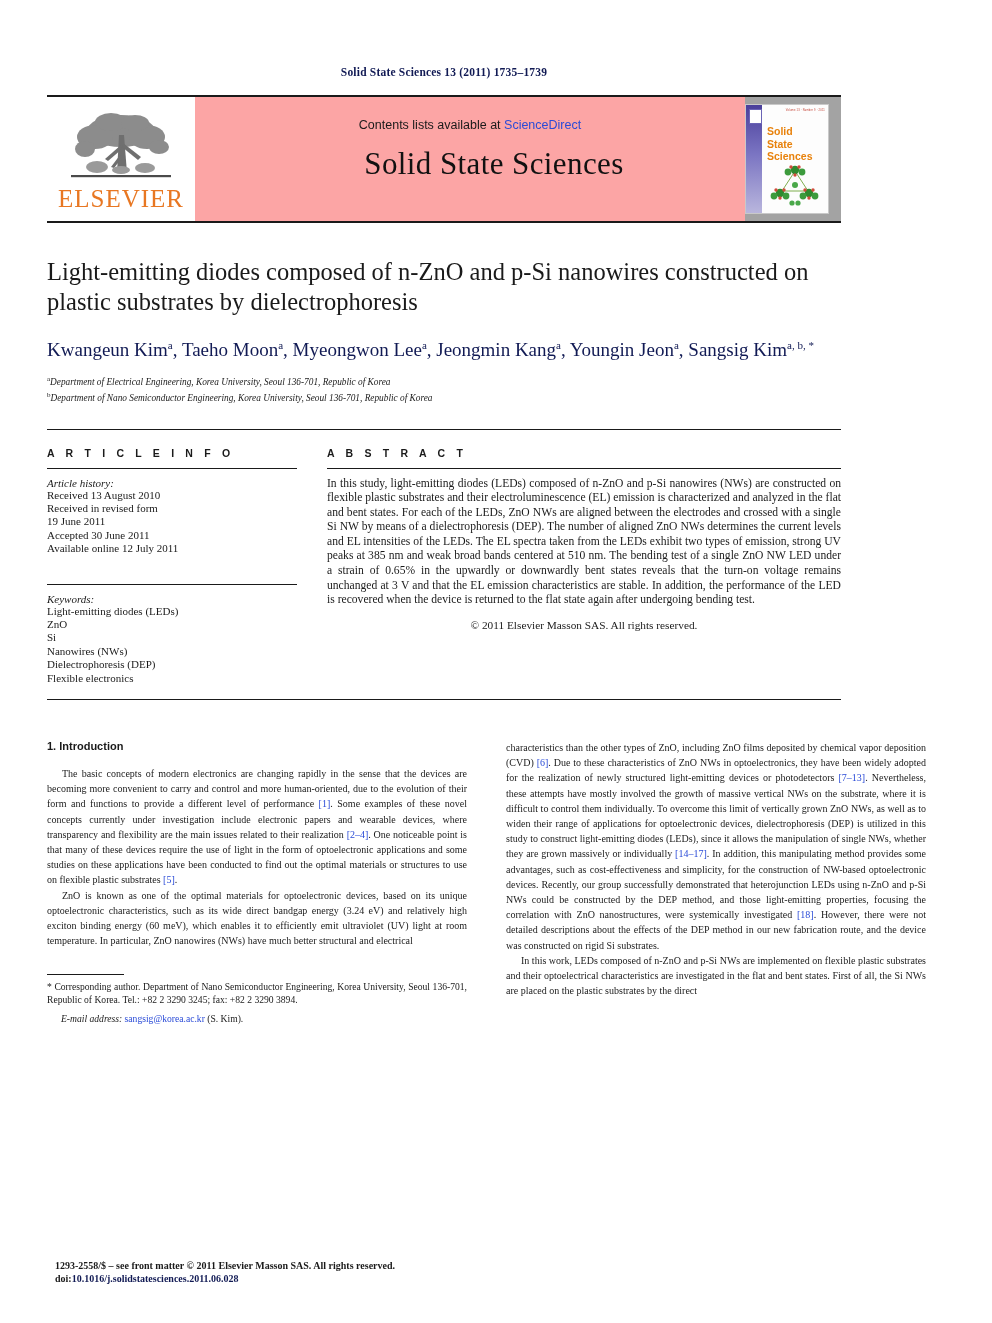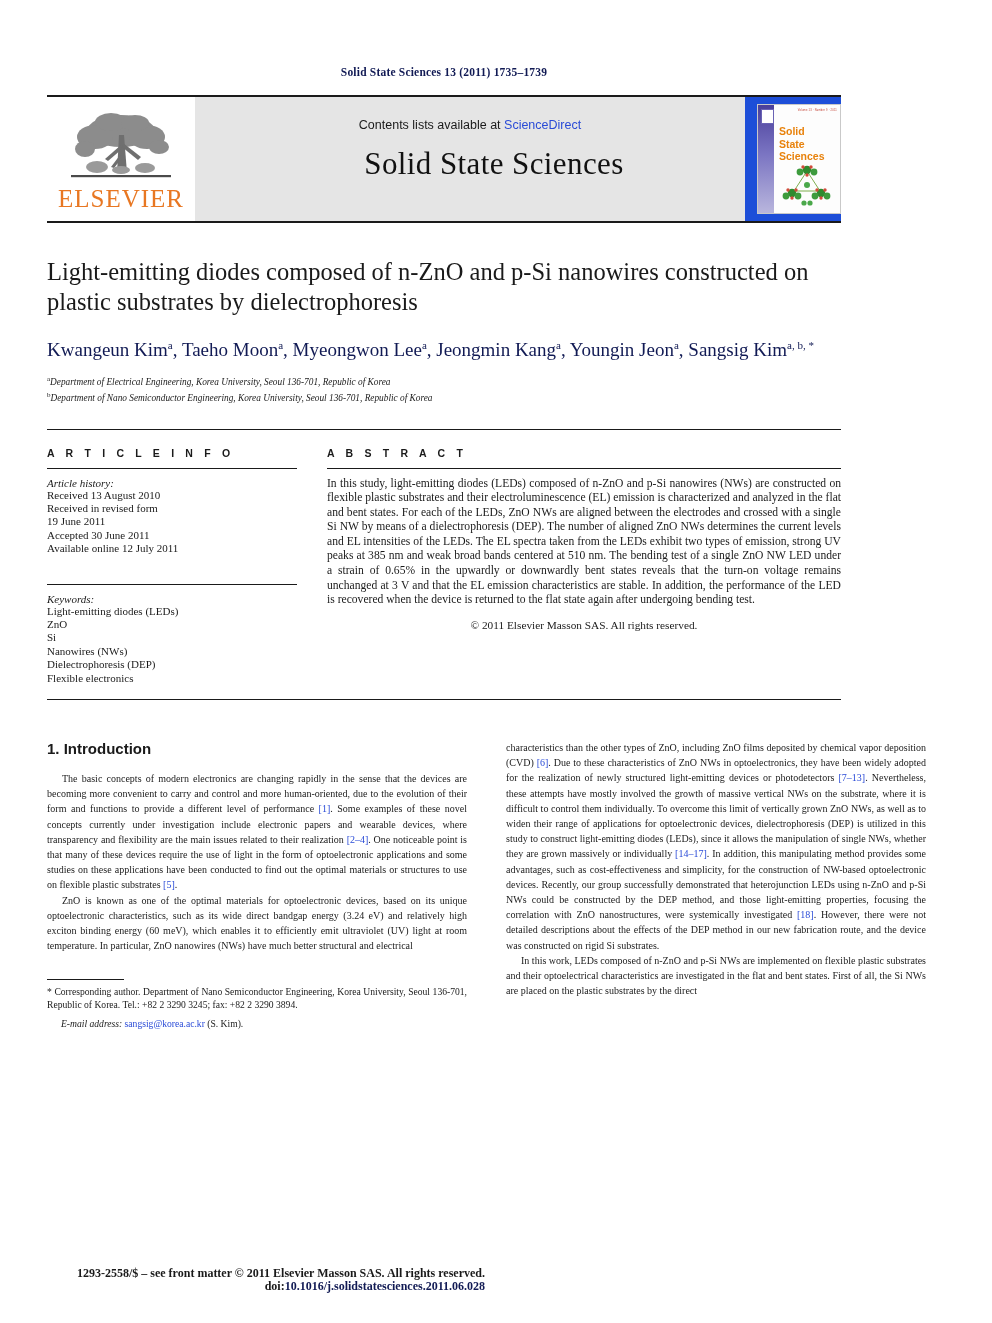--- a/index.html
+++ b/index.html
@@ -55,21 +55,21 @@
   .elsevier-word {
     font-family: "Liberation Serif", serif;
     font-size: 25px;
     letter-spacing: 1.0px;
     color: #e87722;
     line-height: 1;
     margin-top: 1px;
   }
   .mast-center {
     flex: 1 1 auto;
-    background: #e5e5e5;
+    background: #fca5a5;
     display: flex;
     flex-direction: column;
     align-items: center;
     justify-content: center;
     padding: 6px 0 4px 0;
   }
   .contents-line {
     font-family: "Liberation Sans", sans-serif;
     font-size: 12.5px;
     color: #1a1a1a;
@@ -91,22 +91,22 @@
     font-family: "Liberation Sans", sans-serif;
     font-size: 11.5px;
     letter-spacing: 1.1px;
     color: #1a1a1a;
   }
   .mast-cover {
     width: 96px;
     flex: 0 0 96px;
     display: flex;
     align-items: center;
-    justify-content: flex-end;
-    background: #1d4ed8;
+    justify-content: flex-start;
+    background: #a3a3a3;
   }
   .cover-card {
     width: 82px;
     height: 108px;
     background: #fdfdfd;
     border: 1px solid #c9c9c9;
     position: relative;
     overflow: hidden;
   }
   .cover-stripe {
@@ -227,21 +227,21 @@
 
   
   .body-cols {
     margin-top: 40px;
     display: flex;
     gap: 39px;
   }
   .bcol { width: 420px; flex: 0 0 420px; position: relative; }
   .sec-title {
     font-family: "Liberation Sans", sans-serif;
-    font-size: 15px;
+    font-size: 11px;
     font-weight: bold;
     color: #1a1a1a;
     margin: 0 0 14px 0;
   }
   .para {
     font-family: "Liberation Serif", serif;
     font-size: 10px;
     line-height: 15.2px;
     text-align: justify;
     color: #1a1a1a;
@@ -274,28 +274,27 @@
     font-size: 9.6px;
     text-indent: 14px;
     color: #1a1a1a;
   }
   .fn-email i { font-style: italic; }
 
   
   .issn {
     position: absolute;
     left: 55px;
-    bottom: 30px;
+    bottom: 38px;
     width: 430px;
     font-family: "Liberation Serif", serif;
-    font-size: 12px;
+    font-size: 10px;
     line-height: 13px;
     font-weight: bold;
     color: #1a1a1a;
-    text-align: right;
   }
   .issn .doi-val { color: #111a54; font-weight: bold; }
 </style>
 </head>
 <body>
 
 <div class="page">
 
   <div class="running-head">Solid State Sciences 13 (2011) 1735–1739</div>
 

